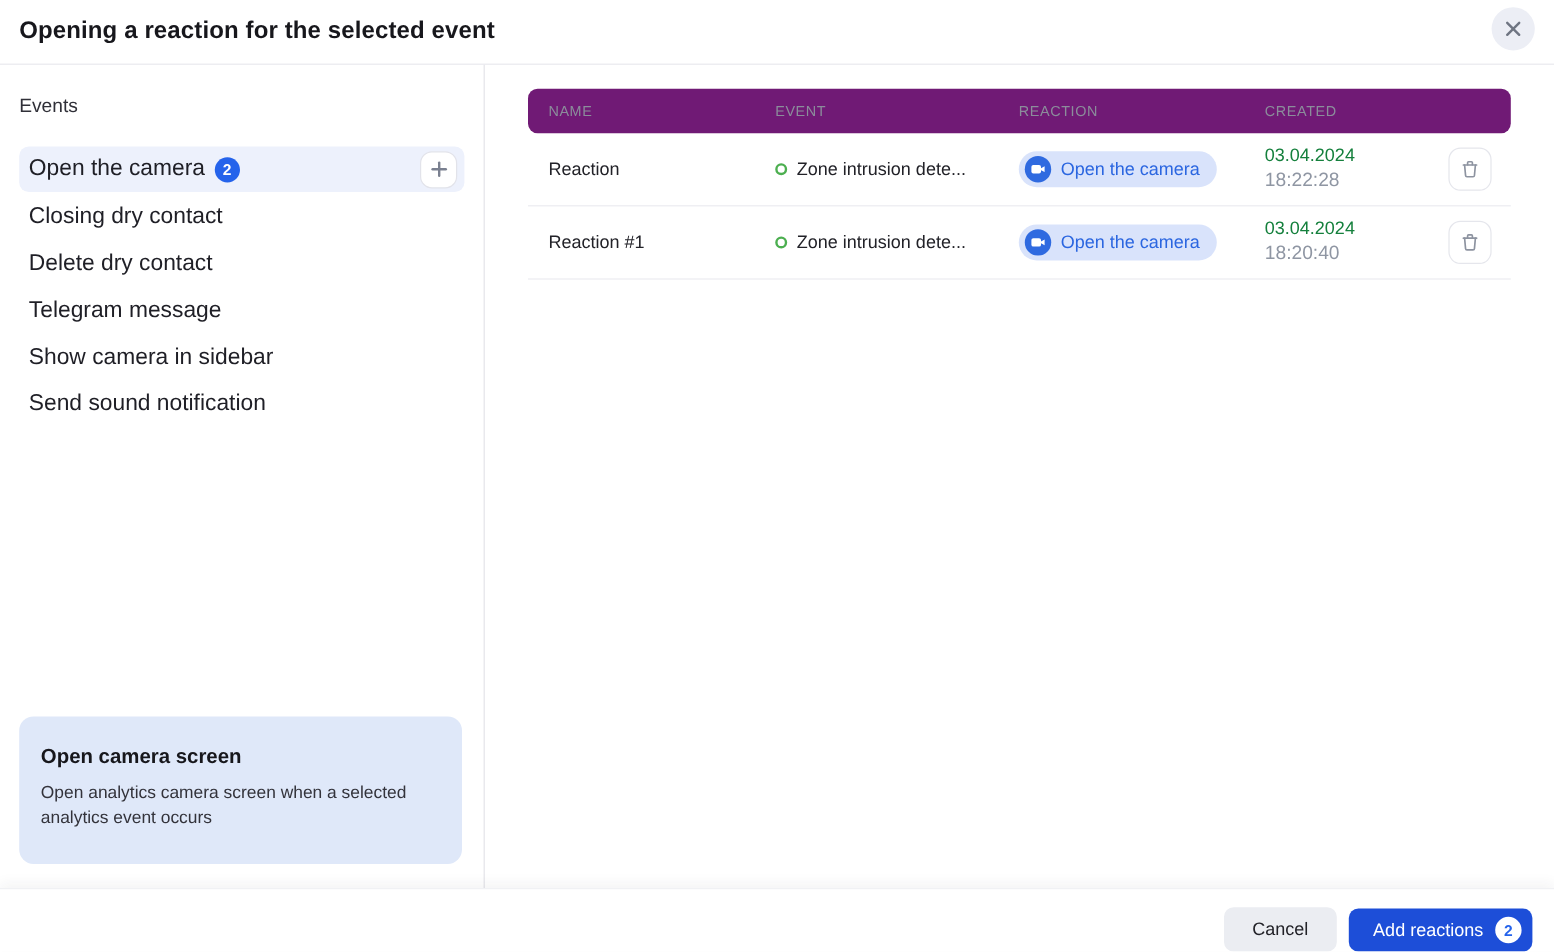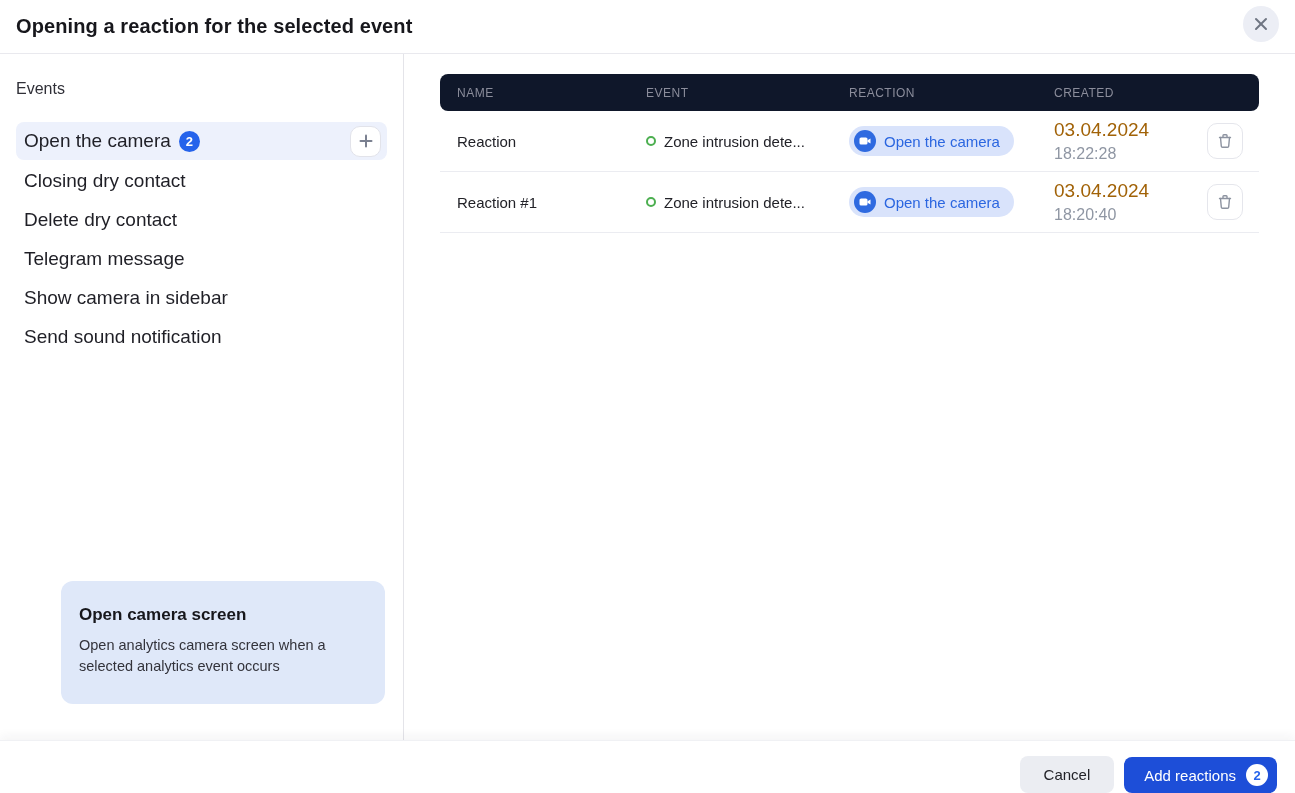--- a/index.html
+++ b/index.html
@@ -29,56 +29,56 @@
   .ev-label { white-space:nowrap; }
   .ev-badge { display:inline-flex; align-items:center; justify-content:center;
               min-width:21px; height:21px; border-radius:50%; background:#2563eb;
               color:#fff; font-size:13px; font-weight:700; margin-left:8px; }
   .ev-spacer { flex:1; }
   .plus-btn { width:31px; height:31px; border-radius:10px; background:#fff;
               border:1px solid #e2e3ea; cursor:pointer; display:flex;
               align-items:center; justify-content:center; }
   .plus-btn svg { stroke:#7a8090; }
 
-  .info-card { position:absolute; left:16px; right:18px; bottom:36px;
-               background:#dfe8f9; border-radius:12px; padding:24px 18px 26px 18px;margin-left:45px; }
+  .info-card { position:absolute; left:16px; right:18px; bottom:20px;
+               background:#dfe8f9; border-radius:12px; padding:24px 18px 26px 18px; }
   .info-title { font-size:17px; font-weight:700; color:#17171c; margin-bottom:10px; }
   .info-desc { font-size:14.5px; color:#33333b; line-height:1.5; max-width:345px; }
 
   
   .main { flex:1; padding:20px 36px 0 36px; min-width:0; }
   .actions { display:flex; justify-content:flex-end; gap:18px; margin-bottom:23px; }
   .btn { font-family:inherit; font-size:15px; border:none; border-radius:8px;
          cursor:pointer; display:inline-flex; align-items:center; }
   .btn-delete-all { background:#fff; border:1px solid #e3e4ea; color:#e5342f;
                     padding:10px 23px; }
   .btn-add-reaction { background:#e9eaf0; color:#222228; padding:10px 16px 10px 20px; gap:10px; }
   .btn-add-reaction svg { stroke:#55555e; }
 
   
   .table { width:100%; }
-  .thead { display:flex; align-items:center; height:37px; background:#0f172a;
+  .thead { display:flex; align-items:center; height:37px; background:#701a75;
            border-radius:8px; }
   .th { font-size:12px; letter-spacing:.5px; color:#8b8d9b; font-weight:400; }
   .trow { display:flex; align-items:center; height:61px; border-bottom:1px solid #ebecf1; }
   .c-name     { width:206px; padding-left:17px; }
   .c-event    { width:203px; }
   .c-reaction { width:205px; }
   .c-created  { width:140px; }
   .c-actions  { flex:1; display:flex; justify-content:flex-end; padding-right:16px; }
   .cell { font-size:15px; color:#222228; }
   .c-event { display:flex; align-items:center; gap:8px; }
   .ring { width:10px; height:10px; border-radius:50%; border:2px solid #4caf50;
           flex:0 0 10px; }
   .pill { display:inline-flex; align-items:center; gap:8px; background:#d9e3fb;
           border-radius:16px; padding:4px 14px 4px 5px; cursor:pointer; }
   .pill-cam { width:22px; height:22px; border-radius:50%; background:#2f6ae0;
               display:flex; align-items:center; justify-content:center; flex:0 0 22px; }
   .pill-text { color:#2b66e0; font-size:15px; }
-  .created-date { font-size:19px; color:#a16207; line-height:1.35; }
+  .created-date { font-size:15px; color:#15803d; line-height:1.35; }
   .created-time { font-size:16px; color:#8f96a3; line-height:1.35; }
   .trash-btn { width:36px; height:36px; border-radius:10px; background:#fff;
                border:1px solid #e5e6ec; cursor:pointer; display:flex;
                align-items:center; justify-content:center; }
   .trash-btn svg { stroke:#8d93a0; }
 
   
   .ftr { height:53px; flex:0 0 53px; display:flex; align-items:flex-end;
          justify-content:flex-end; gap:10px; padding:0 18px 0 0;
          border-top:1px solid #f0f1f4; box-shadow:0 -4px 10px rgba(30,30,60,.05);

